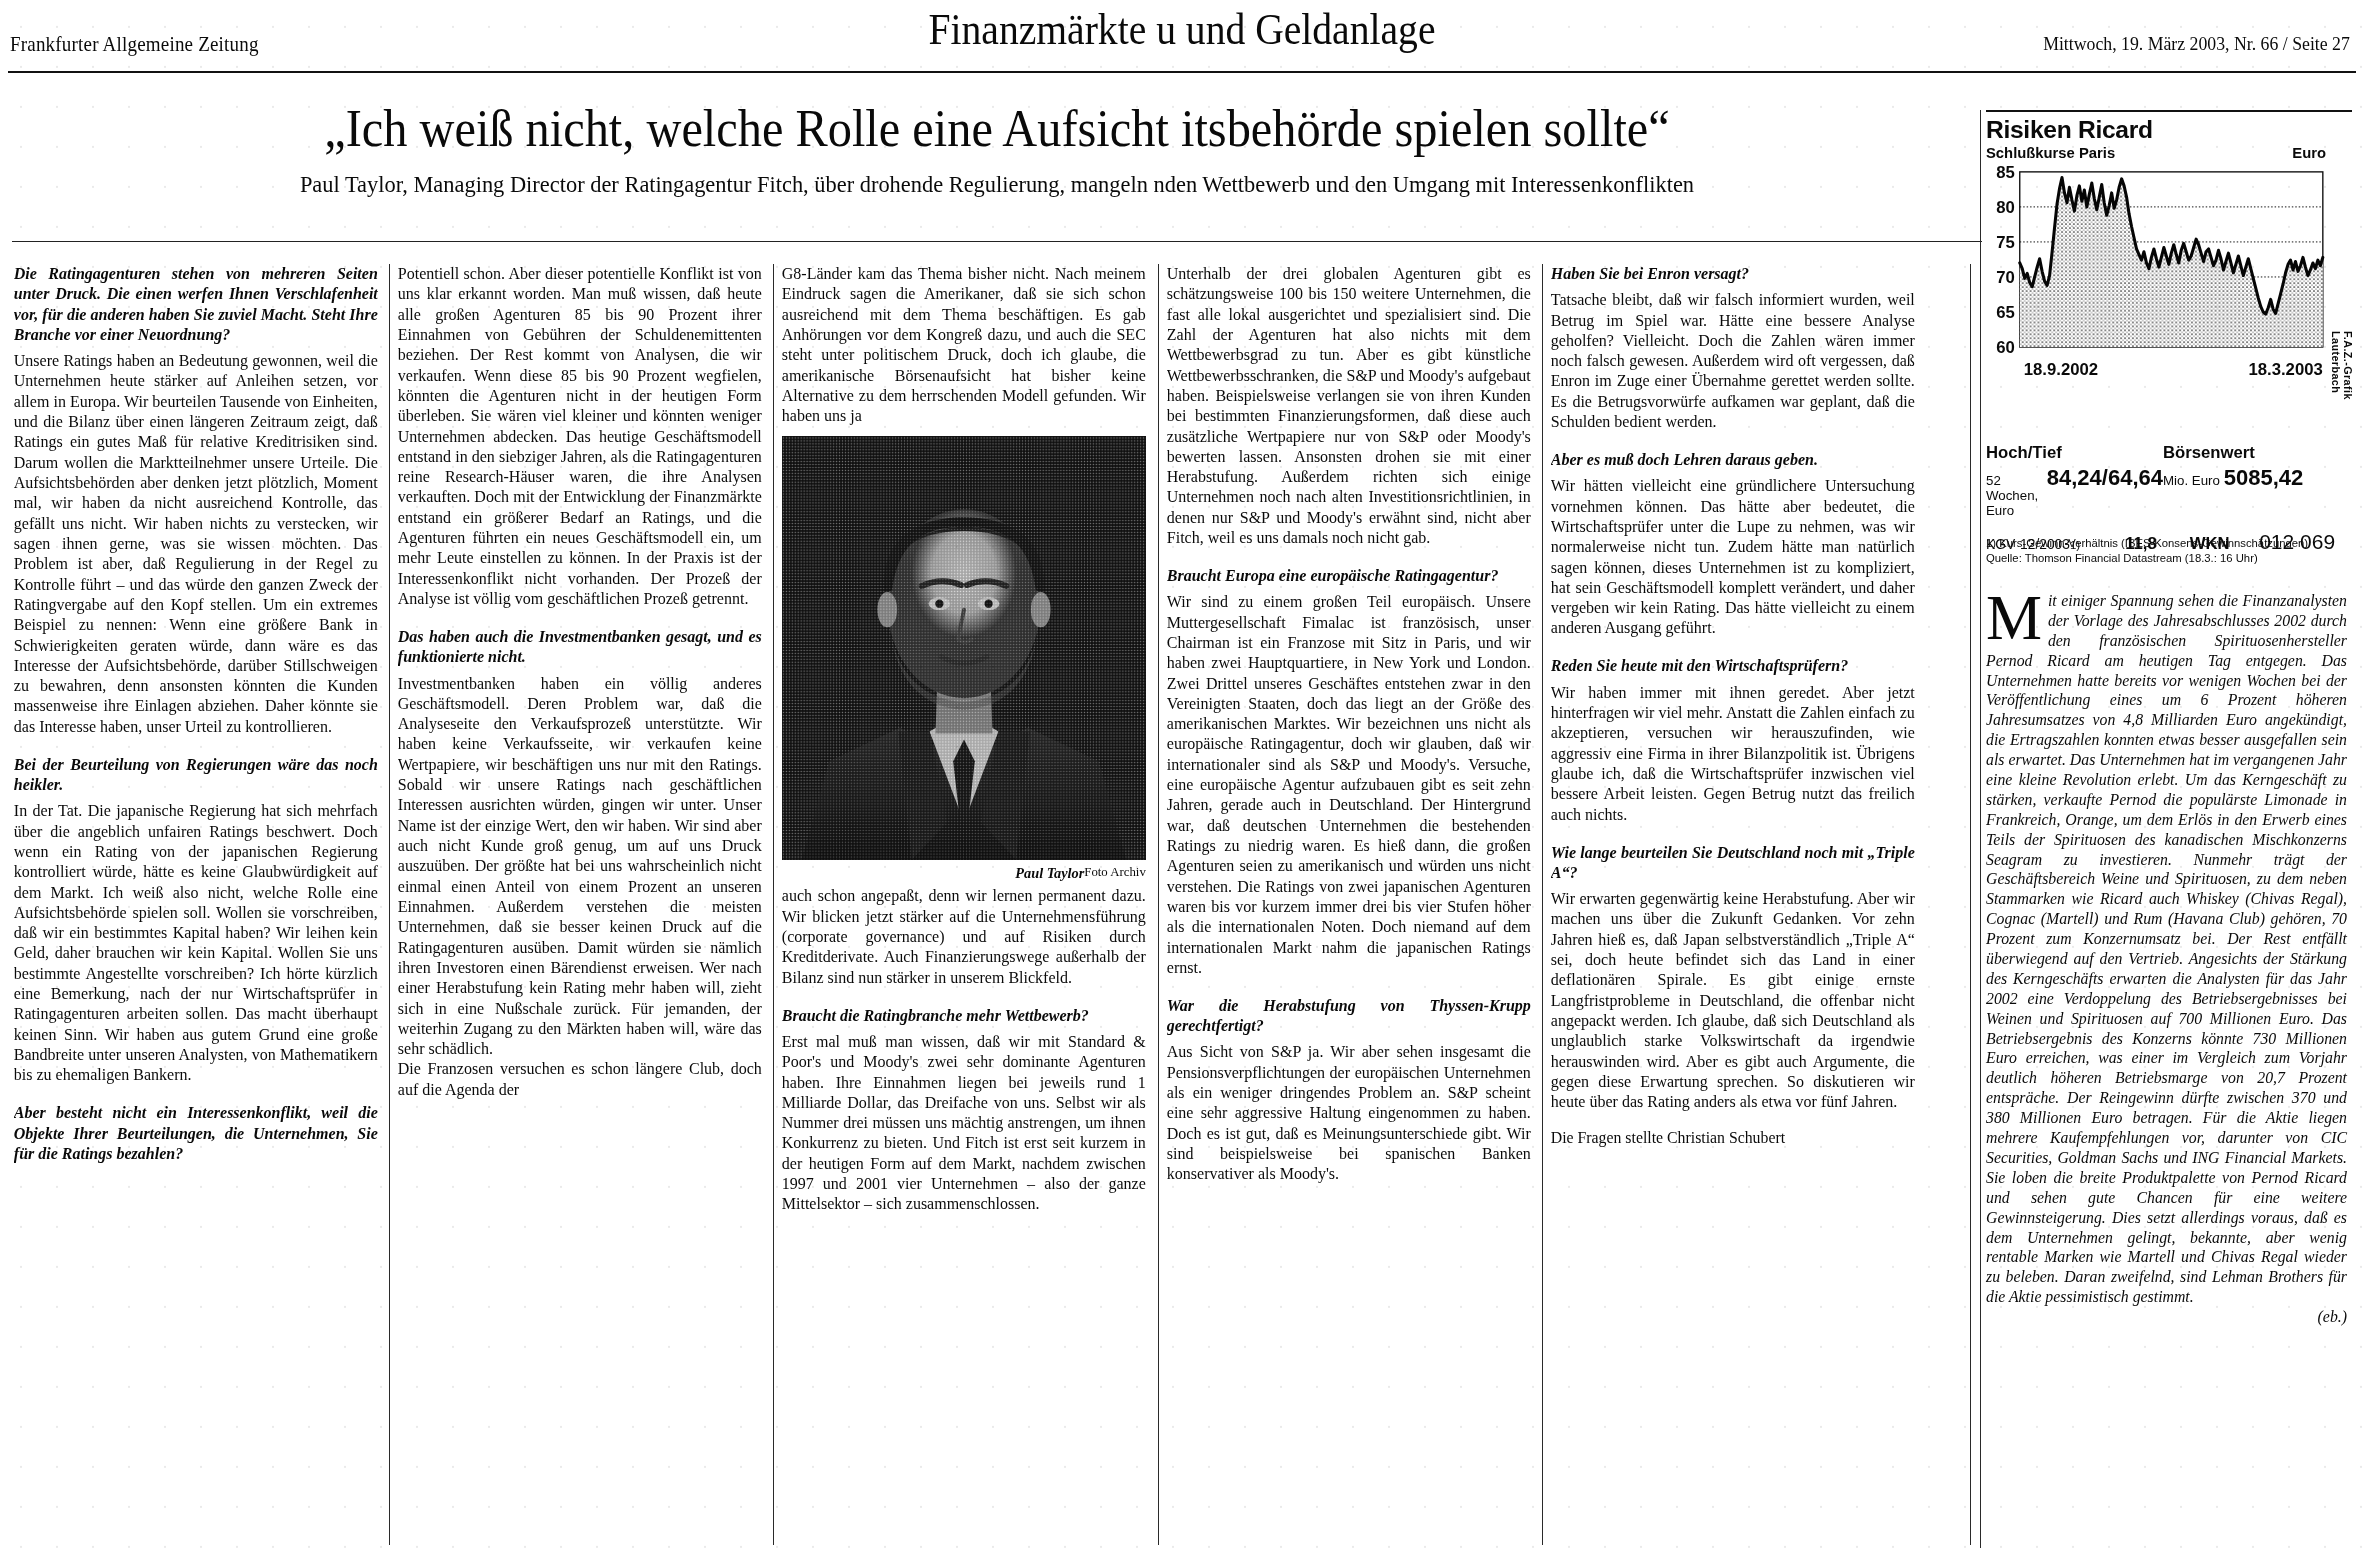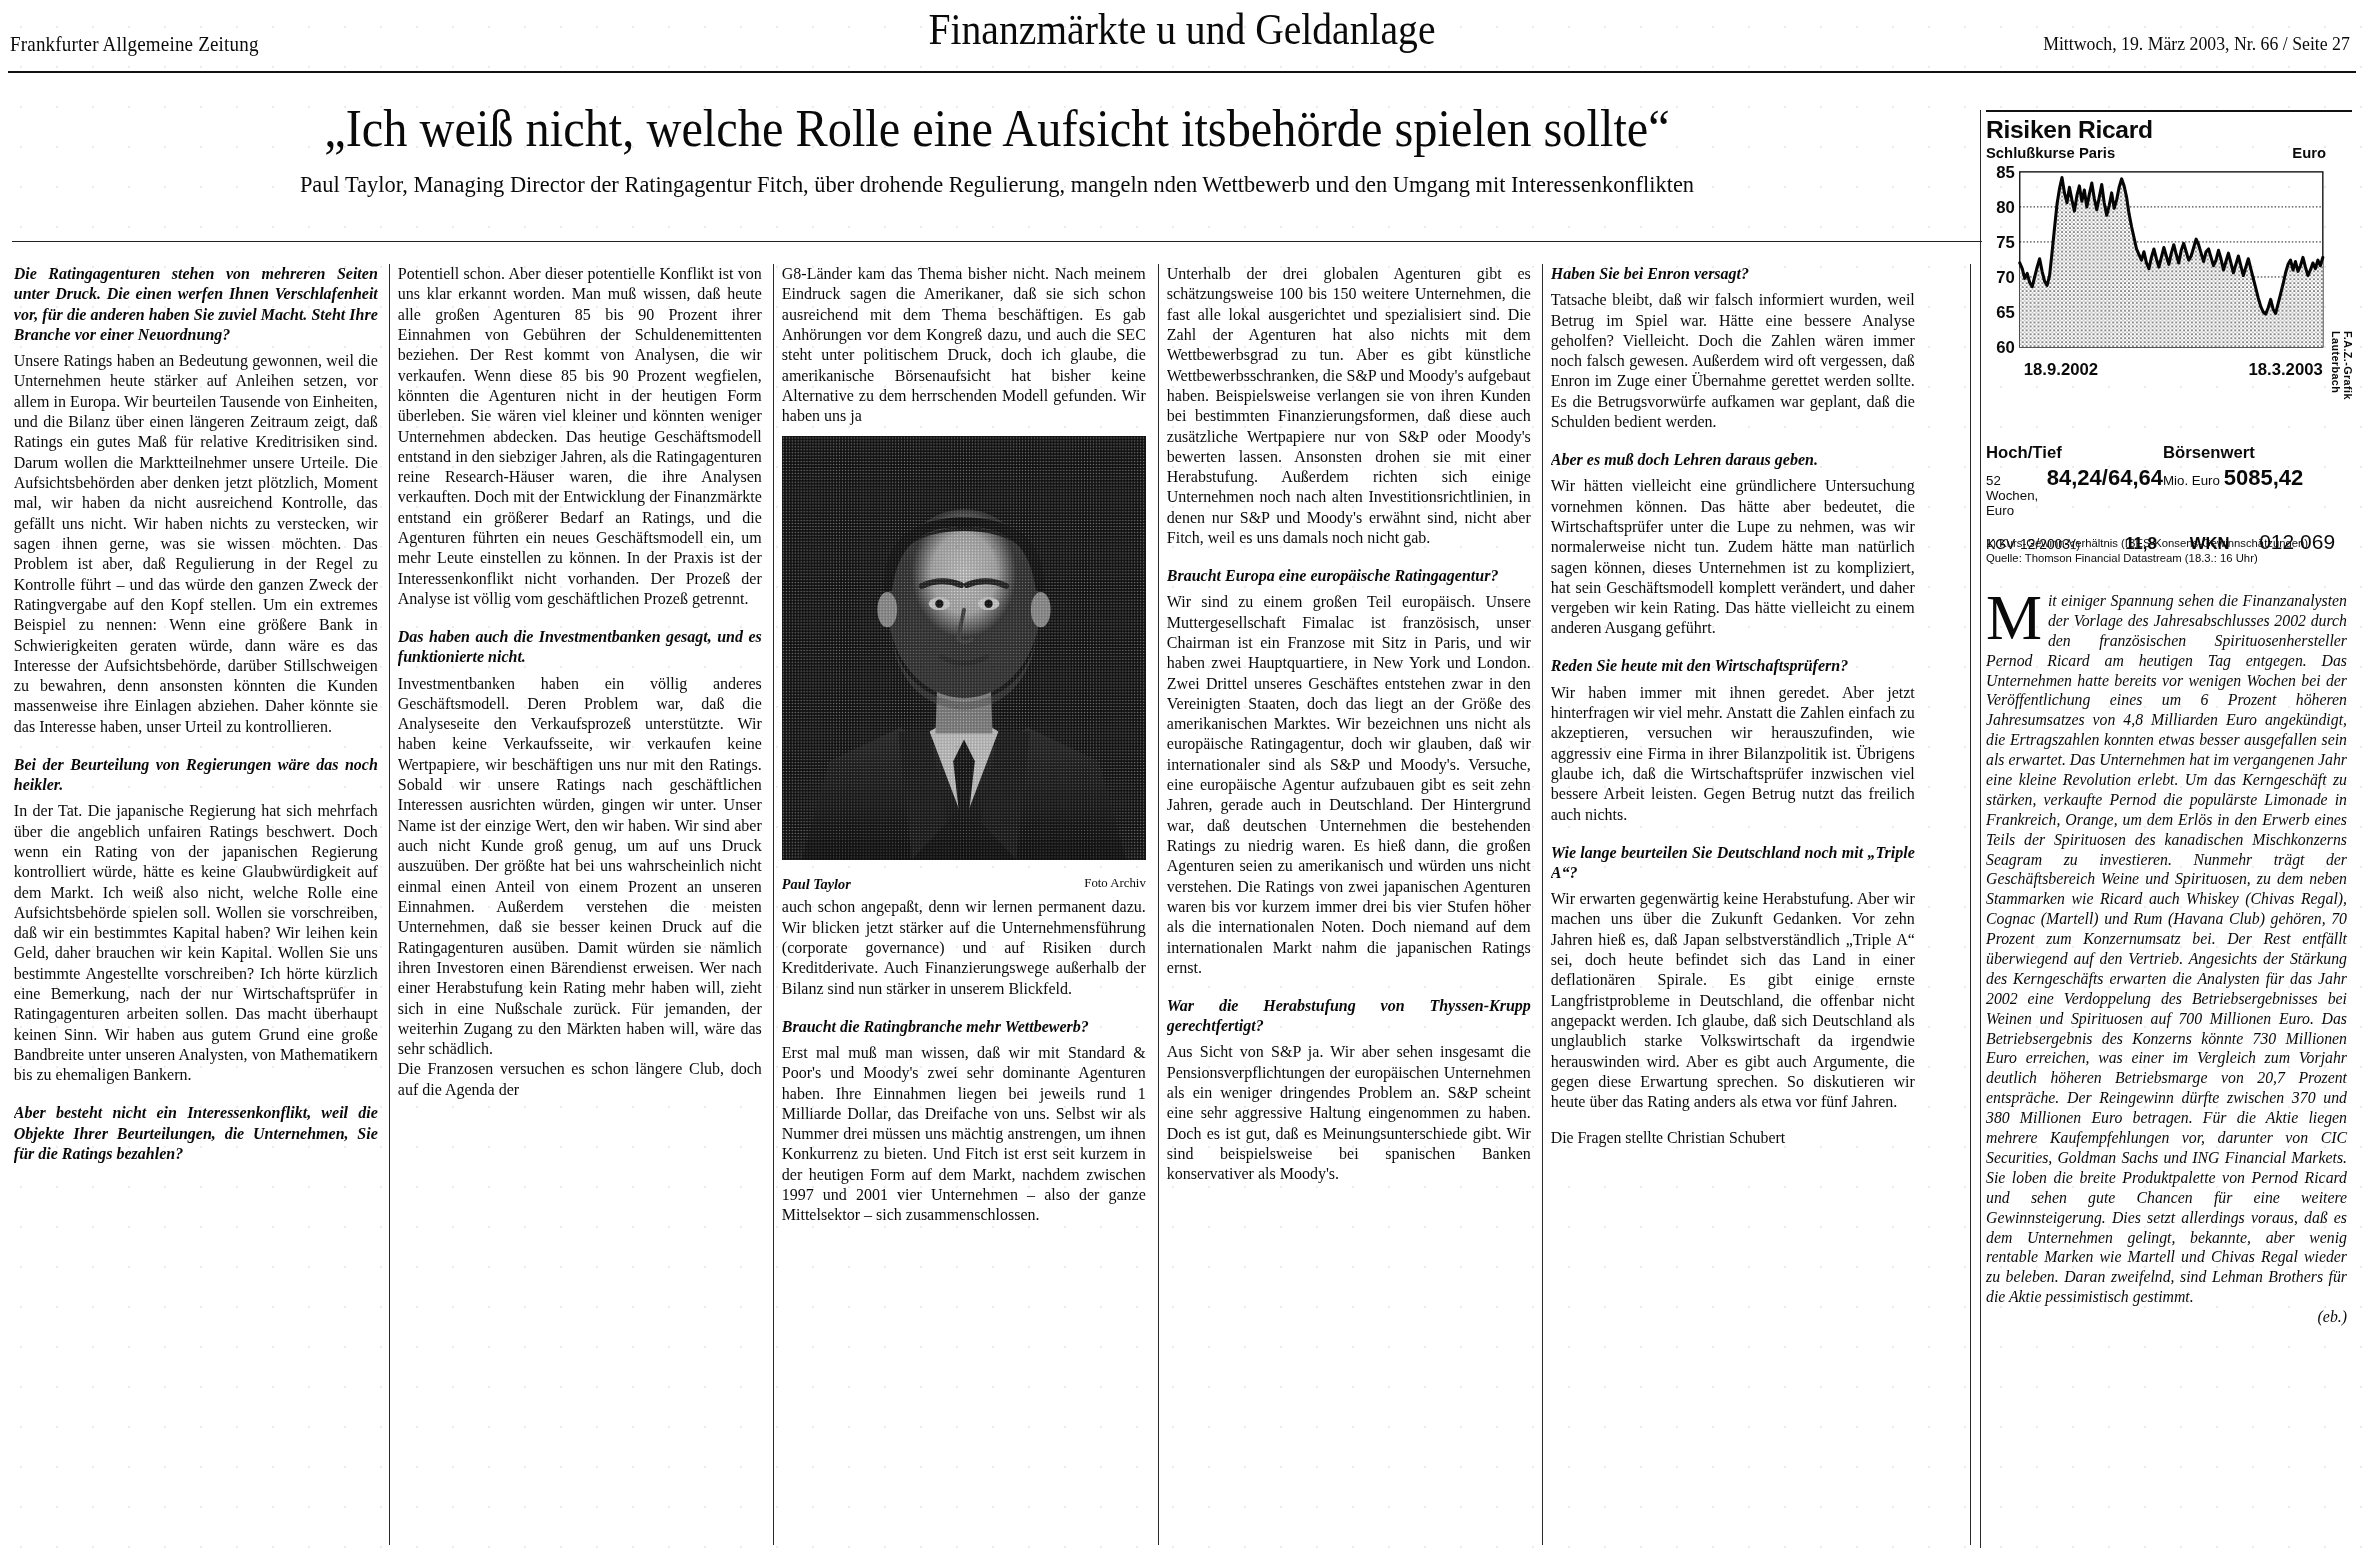--- a/index.html
+++ b/index.html
@@ -83,23 +83,23 @@
   .para{margin-bottom:0;}
 
   
   .photo-box{position:relative;width:364px;margin:9.9px 0 3.9px 0;}
   .photo{
     width:364px;height:424px;display:block;
     background:#111;
     position:relative;overflow:hidden;
   }
   .photo-caption{
-    display:flex;justify-content:space-between;
+    display:flex;justify-content:flex-end;
     font-size:14.3px;font-style:italic;font-weight:bold;
-    padding-top:15px;
+    padding-top:4px;
   }
   .photo-caption .credit{font-weight:normal;font-style:normal;font-size:12.8px;}
 
   
   .rail{
     position:absolute;left:1986px;top:110px;width:366px;height:1438px;
   }
   .rail-rule{position:absolute;left:1980px;top:110px;width:1px;height:1438px;background:#2a2a2a;}
   .rail-top-rule{position:absolute;left:1986px;top:110px;width:366px;height:2px;background:#111;}
 

